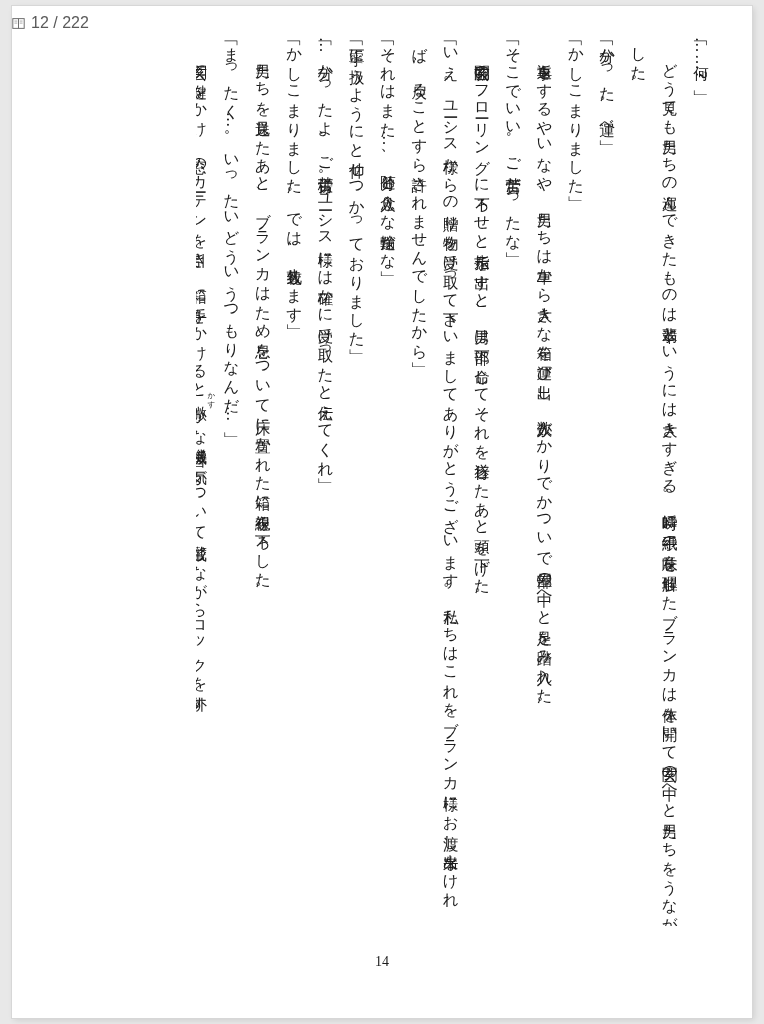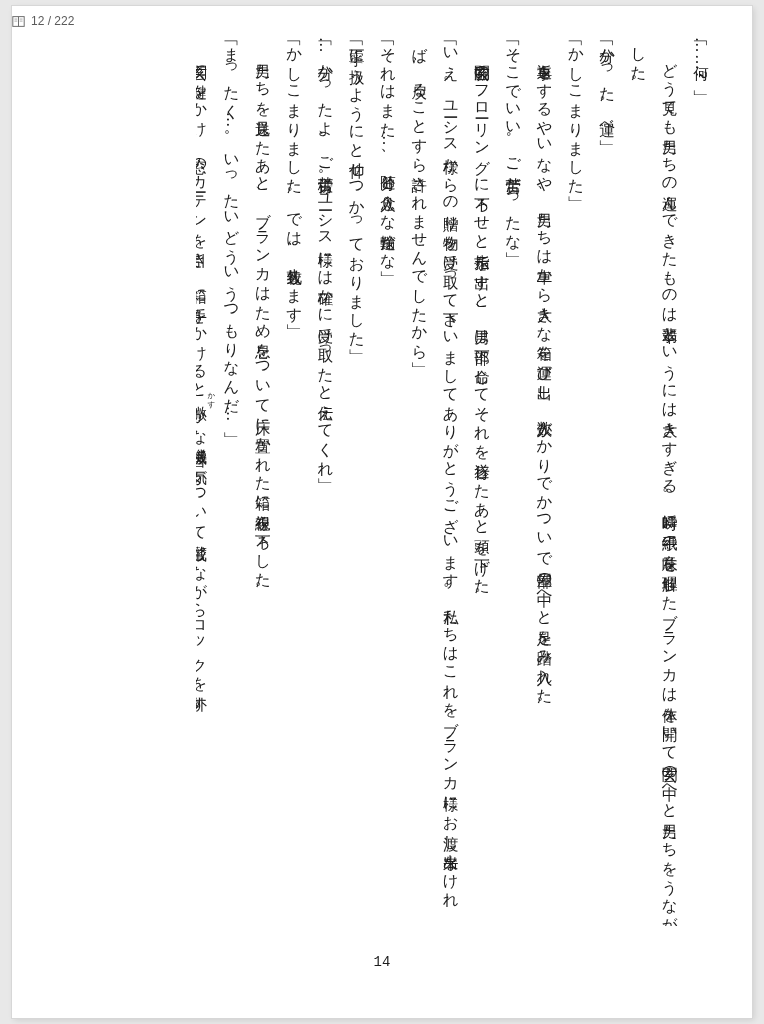--- a/index.html
+++ b/index.html
@@ -19,21 +19,21 @@
   }
   
   #page-indicator {
     position: absolute;
     top: 14px;
     left: 12px;
     display: flex;
     align-items: center;
     gap: 6px;
     font-family: "Liberation Sans", sans-serif;
-    font-size: 12px;
+    font-size: 16px;
     color: #5a5a5a;
     z-index: 10;
     user-select: none;
   }
   #page-indicator .bookicon {
     display: inline-block;
     width: 13px;
     height: 13px;
     position: relative;
   }
@@ -80,21 +80,21 @@
     letter-spacing: 0;
     color: #2a2a2a;
   }
   
   #folio {
     position: absolute;
     bottom: 48px;
     left: 0;
     width: 100%;
     text-align: center;
-    font-family: Liberation Mono, monospace;
+    font-family: Liberation Serif, serif;
     font-size: 14px;
     color: #1c1c1c;
   }
 </style>
 </head>
 <body>
 
 <div id="viewer">
 
   <div id="page-indicator">

